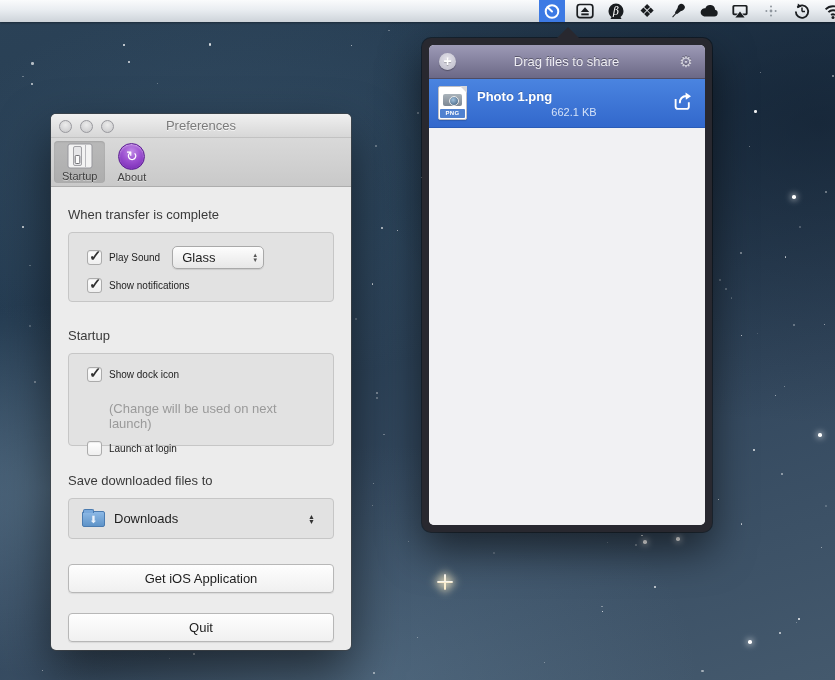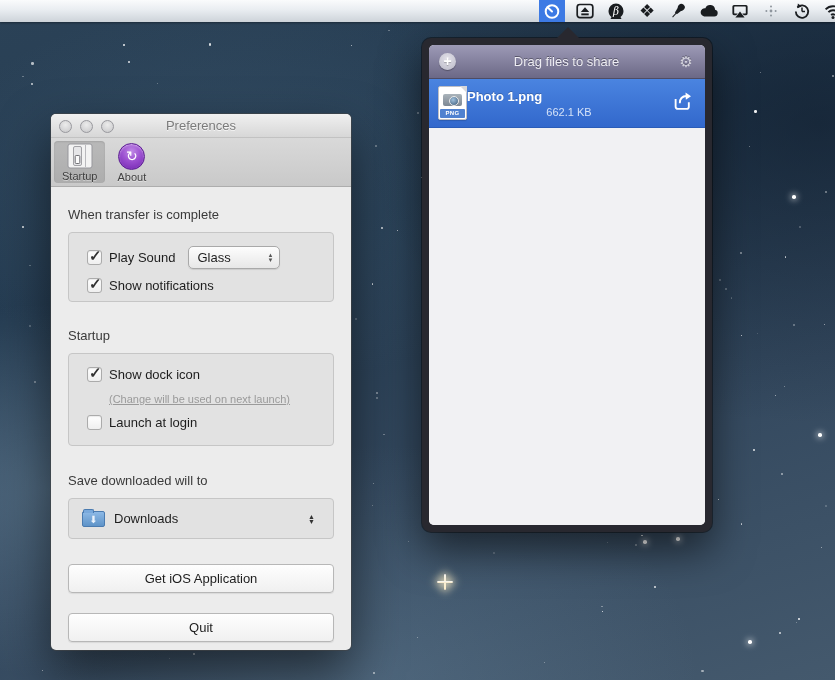--- a/index.html
+++ b/index.html
@@ -81,21 +81,21 @@
   .file-icon .pic { position:absolute; left:4px; top:7px; width:19px; height:12px;
     background:linear-gradient(#aab3ba,#7d8894); border-radius:2px; }
   .file-icon .pic::after { content:""; position:absolute; left:6px; top:2px; width:8px; height:8px;
     border-radius:50%; background:radial-gradient(circle at 40% 35%, #9fc0dc, #3c5a78); border:1px solid #e8e8e8; }
   .file-badge { position:absolute; left:1px; right:1px; bottom:1px; height:9px;
     font-size:6px; font-weight:bold; text-align:center; line-height:9px; letter-spacing:.3px;
     border-radius:1px; }
   .badge-PNG { background:#4f81d0; color:#fff; }
   .badge-PDF { background:#fdfdfd; color:#c0392b; border:1px solid #d0d0d0; }
   .badge-JPEG { background:#fdfdfd; color:#444; border:1px solid #d0d0d0; }
-  .file-meta { flex:1; overflow:hidden; }
+  .file-meta { flex:1; margin-left:10px; overflow:hidden; }
   .file-name { font-size:13px; font-weight:bold; color:#19191c; line-height:17px; }
   .file-size { font-size:11px; color:#8d8d93; line-height:14px; }
   .selected .file-name { color:#fff; text-shadow:0 -1px 0 rgba(0,0,0,.2); }
   .selected .file-size { color:#d4e2f8;text-align:center; }
   .share-btn { flex:0 0 22px; color:#c2c2c9; }
   .selected .share-btn { color:#fff; }
   .pop-body { flex:1; background:#f1f1f3; }
 
   
   #prefs {
@@ -125,22 +125,22 @@
   .content { padding:20px 17px 16px; }
   .sec-label { font-size:13px; color:#3a3a3a; margin-bottom:10px; }
   .groupbox { background:#e2e2e2; border:1px solid #c6c6c6; border-radius:4px; padding:13px 18px; }
   .gb1 { height:70px; }
   .gb2 { height:93px; margin-bottom:0; }
   .check-row { display:flex; align-items:center; }
   .checkbox { width:15px; height:15px; border:1px solid #ababab; border-radius:3px;
     background:linear-gradient(#fff,#efefef); box-shadow:inset 0 1px 1px rgba(0,0,0,.08);
     position:relative; flex:0 0 15px; }
   .checkbox .mark { position:absolute; left:1px; top:-4px; font-size:15px; font-weight:bold; color:#333; }
-  .check-label { font-size:13px; color:#1d1d1d; margin-left:7px; }
-  .note { font-size:11px; color:#9a9a9a; margin:11px 0 10px 22px;text-decoration:underline; }
+  .check-label { font-size:10px; color:#1d1d1d; margin-left:7px; }
+  .note { font-size:13px; color:#9a9a9a; margin:19px 0 10px 22px; }
   .mt8 { margin-top:9px; }
   .select-small {
     margin-left:12px; width:92px; height:23px; display:inline-flex; align-items:center;
     background:linear-gradient(#fdfdfd,#e7e7e7); border:1px solid #a9a9a9; border-radius:5px;
     box-shadow:0 1px 1px rgba(0,0,0,.1); padding-left:9px; position:relative;
   }
   .select-small .val { font-size:13px; color:#1d1d1d; flex:1; }
   .stepper { display:flex; flex-direction:column; align-items:center; justify-content:center;
     line-height:5px; padding-right:5px; }
   .stepper span { font-size:6px; color:#555; }
@@ -497,21 +497,21 @@
       <div class="note">(Change will be used on next launch)</div>
       <div class="check-row">
         <div class="checkbox">
           <span class="mark"></span>
         </div>
         <span class="check-label">Launch at login</span>
       </div>
     </div>
 
     <div class="spacer27"></div>
-    <div class="sec-label">Save downloaded will to</div>
+    <div class="sec-label">Save downloaded files to</div>
     <div class="select-big">
       <div class="folder-icon"></div>
       <span class="val">Downloads</span>
       <span class="stepper">
           <span>▲</span>
           <span>▼</span>
         </span>
     </div>
 
     <div class="spacer25"></div>

